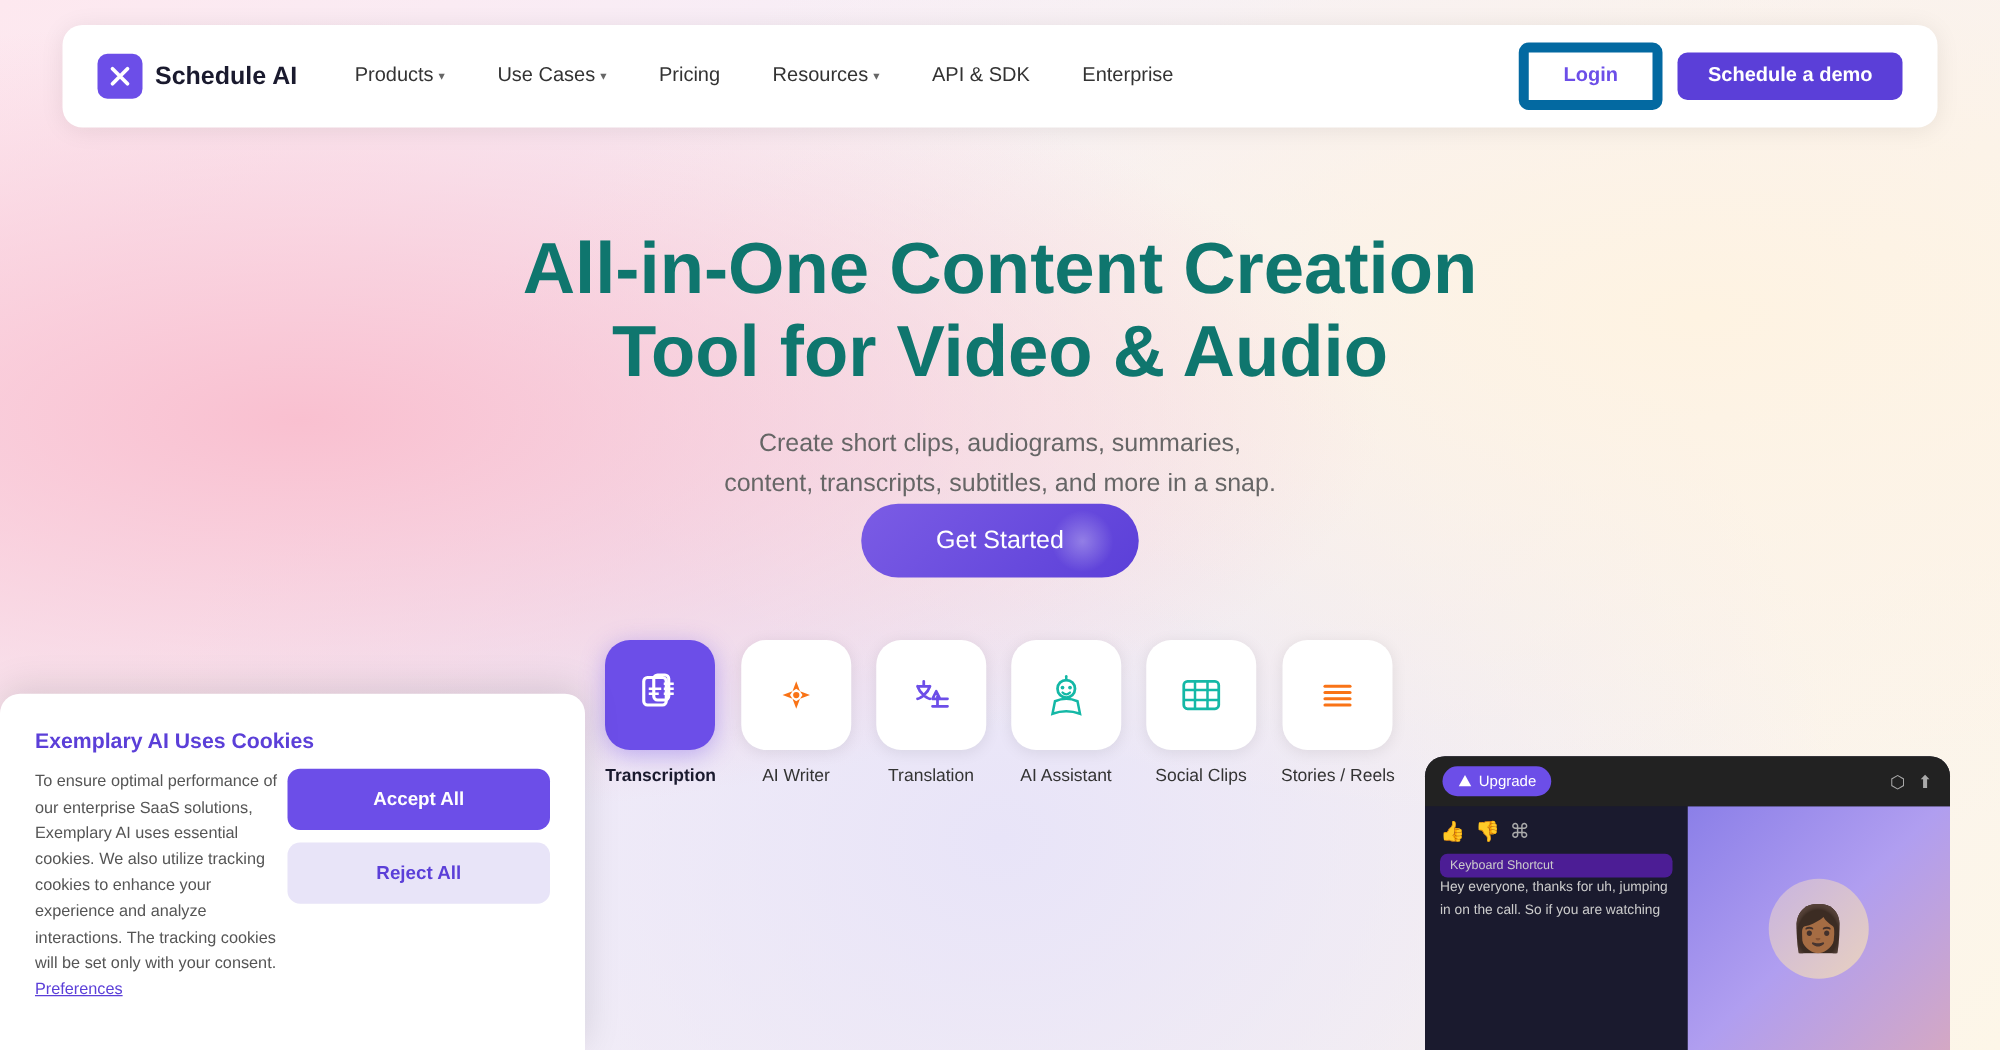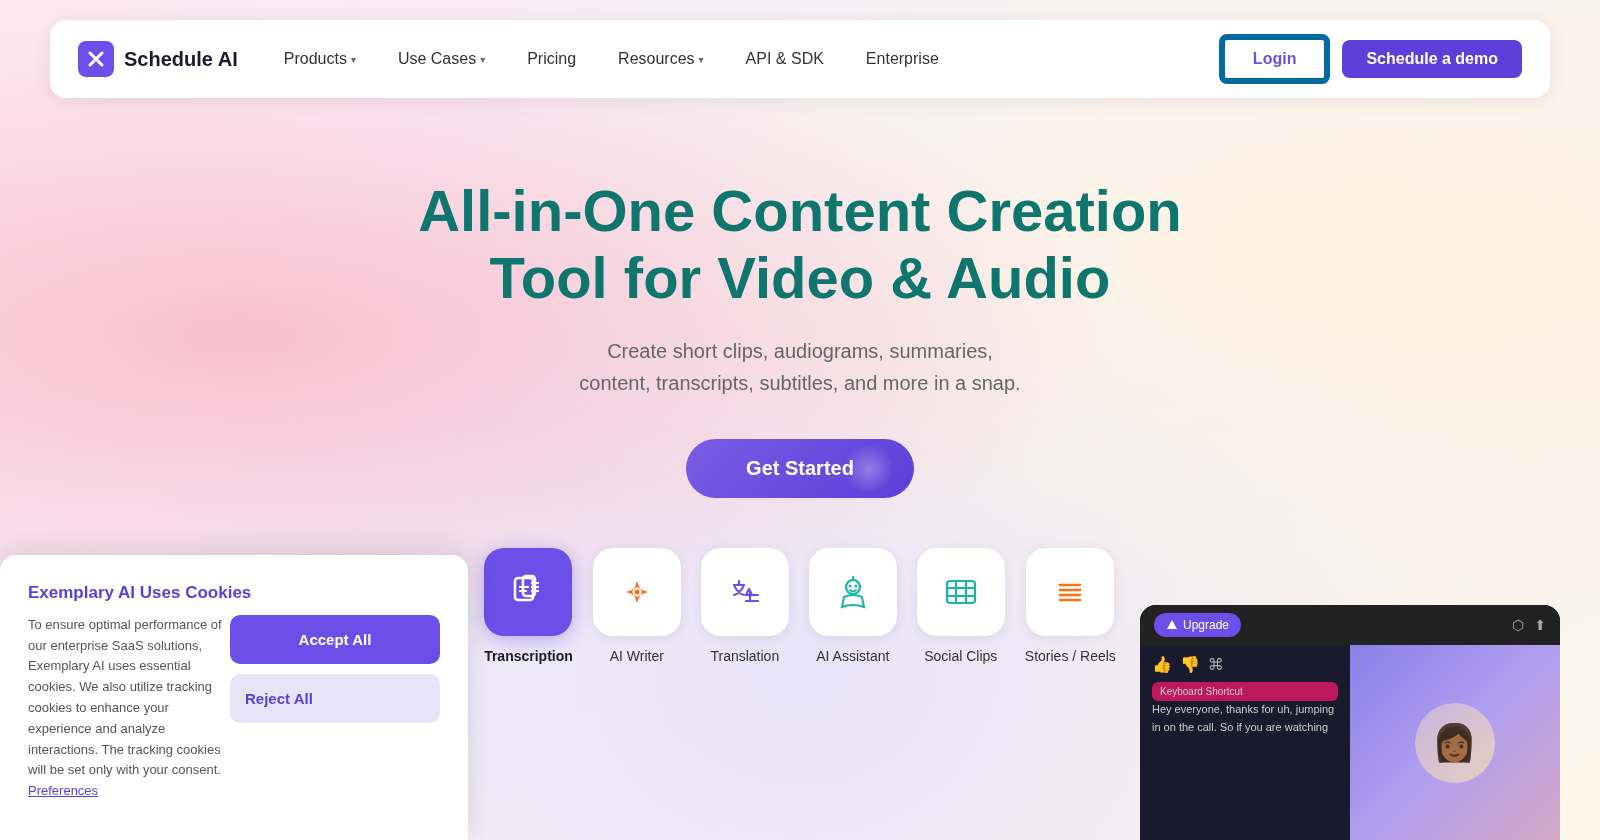--- a/index.html
+++ b/index.html
@@ -81,21 +81,21 @@
       font-size: 10px;
       color: #666;
     }
     .nav-actions {
       display: flex;
       align-items: center;
       gap: 12px;
     }
     .btn-login {
       padding: 10px 28px;
-      border: 6px solid #0369a1;
+      border: 8px solid #0369a1;
       border-radius: 8px;
       background: white;
       color: #6C4EE8;
       font-size: 16px;
       font-weight: 600;
       cursor: pointer;
     }
     .btn-demo {
       padding: 10px 24px;
       border: none;
@@ -119,30 +119,29 @@
       font-size: 58px;
       font-weight: 800;
       color: #0f766e;
       line-height: 1.15;
       margin-bottom: 24px;
     }
     .hero-subtitle {
       font-size: 20px;
       color: #666;
       line-height: 1.6;
-      margin-bottom: 40px;
     }
     .btn-get-started {
       display: inline-flex;
       align-items: center;
       padding: 18px 60px;
       background: linear-gradient(135deg, #7B5CE5, #5B3FD8);
       color: white;
       font-size: 20px;
-      font-weight: 700;
+      font-weight: 400;
       border-radius: 50px;
       border: none;
       cursor: pointer;
       position: relative;
       overflow: hidden;
       margin-bottom: 50px;
       text-align: right;
     }
     .btn-get-started::after {
       content: '';
@@ -248,21 +247,21 @@
     }
     .btn-reject {
       padding: 16px 15px;
       background: #e8e4f8;
       color: #5B3FD8;
       font-size: 15px;
       font-weight: 600;
       border: none;
       border-radius: 10px;
       cursor: pointer;
-      text-align: left;
+      text-align: center;
     }
 
     
     .demo-preview {
       position: absolute;
       bottom: 0;
       right: 40px;
       width: 420px;
       height: 235px;
       background: #1a1a2e;
@@ -304,21 +303,21 @@
     .demo-actions {
       display: flex;
       gap: 8px;
       margin-bottom: 8px;
     }
     .demo-action-icon {
       color: #aaa;
       font-size: 16px;
     }
     .shortcut-badge {
-      background: #be185d;
+      background: #4c1d95;
       color: #ccc;
       font-size: 10px;
       padding: 4px 8px;
       border-radius: 6px;
     }
     .demo-transcript-text {
       color: #ccc;
       font-size: 11px;
       line-height: 1.6;
     }

